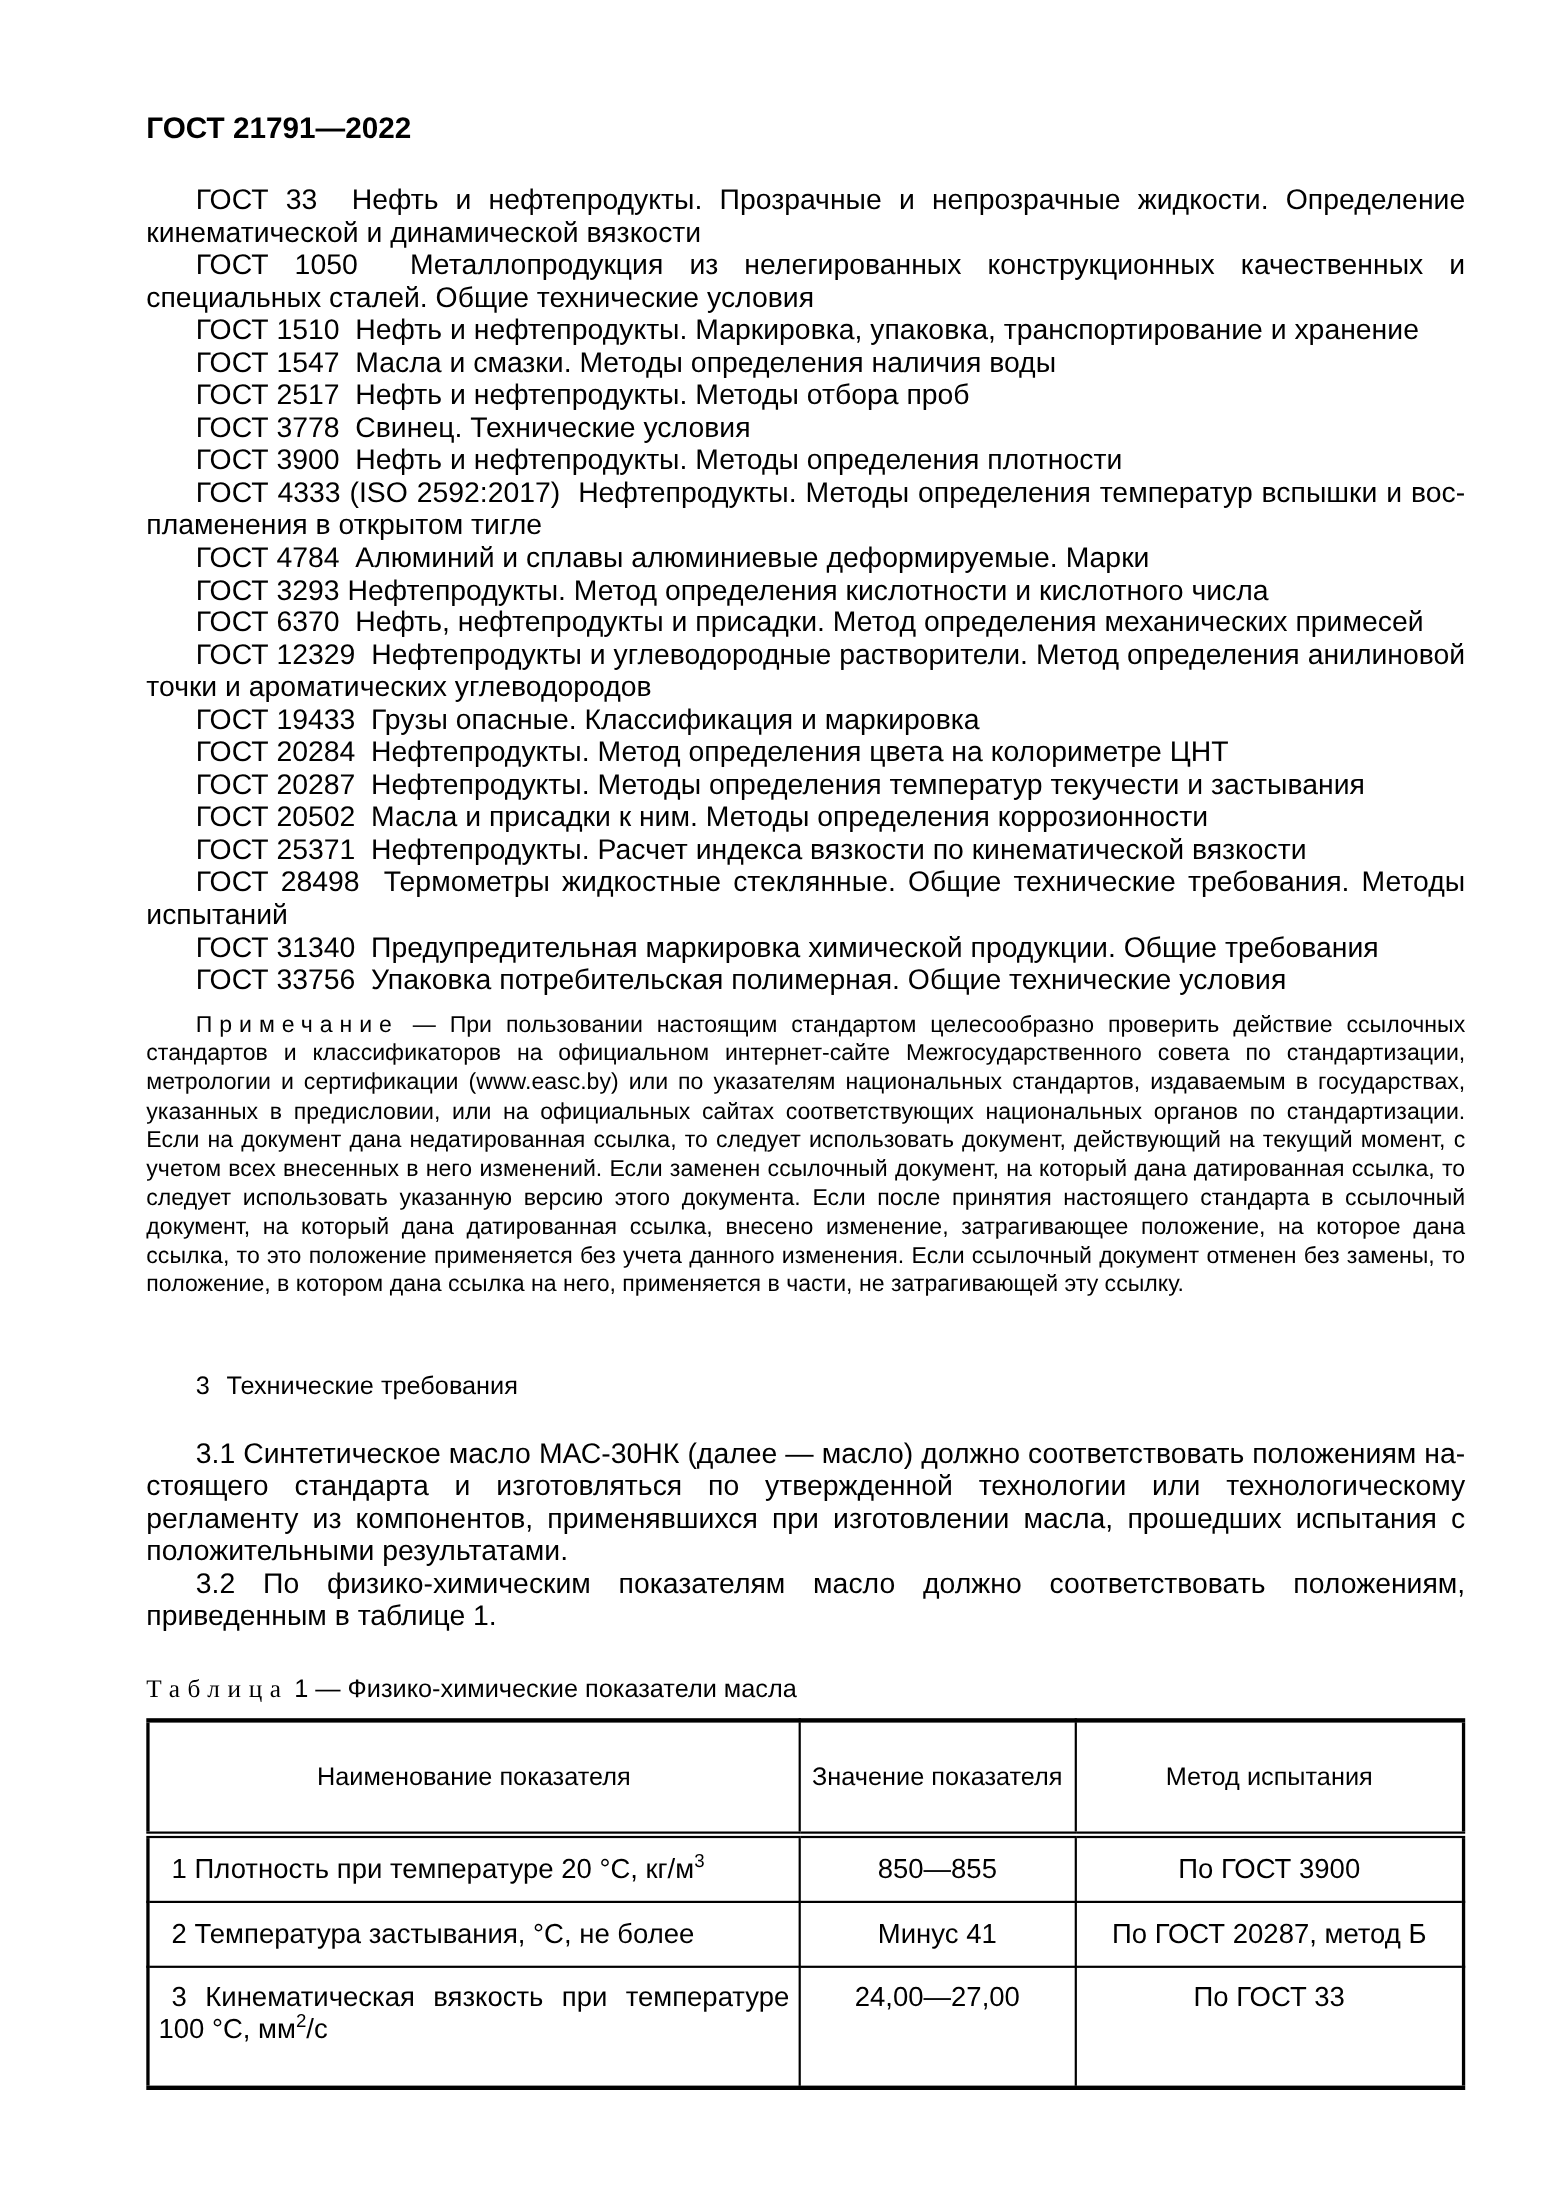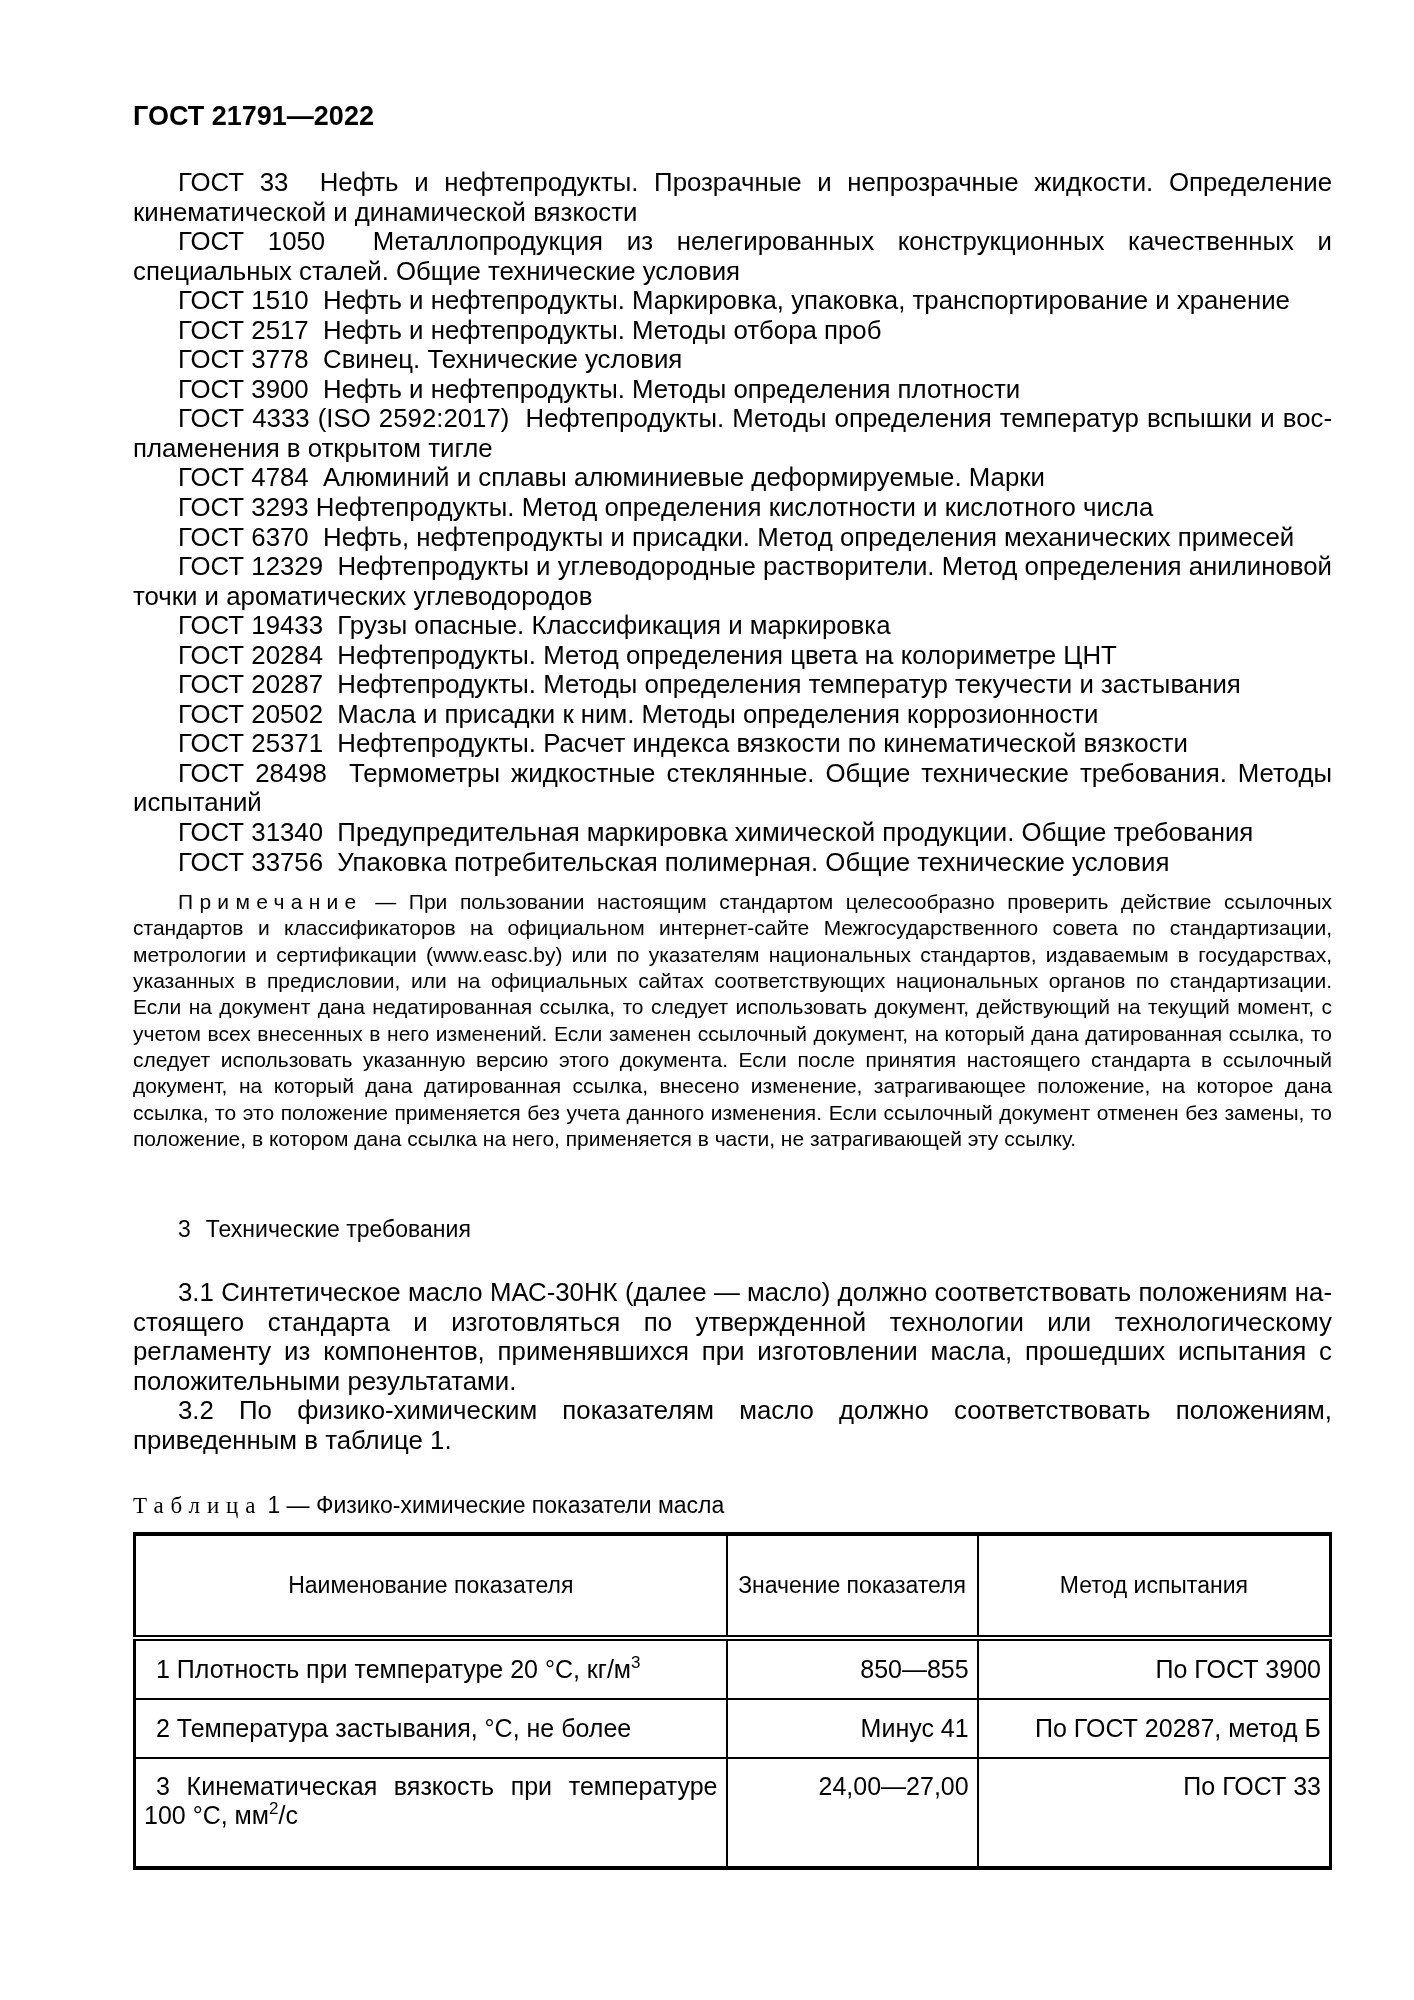--- a/index.html
+++ b/index.html
@@ -59,38 +59,39 @@
     font-size: 25px; line-height: 29px;
     border: 2px solid #000;
     vertical-align: middle;
     padding: 14px 8px;
   }
   td.cell-name {
     text-align: justify; text-indent: 12px;
     padding-left: 10px; padding-right: 10px;
     hyphens: manual;
   }
-  td.cell-center { text-align: right; }
+  td.cell-center { text-align: center; }
   tr.row-tall td { vertical-align: top; padding-top: 13px; padding-bottom: 36px; }
   col.c1 { width: 49.5%; }
   col.c2 { width: 21%; }
   col.c3 { width: 29.5%; }
   sup.unit-sup { font-size: 17px; line-height: 0; position: relative; top: -1px; vertical-align: super; }
 </style>
 </head>
 <body>
 
 <div class="page">
 
   <div class="doc-header">ГОСТ 21791—2022</div>
 
   <div class="refs">
     <p class="body-p">ГОСТ 33&nbsp; Нефть и нефтепродукты. Прозрачные и непрозрачные жидкости. Определение кинема­тической и динамической вязкости</p>
     <p class="body-p">ГОСТ 1050&nbsp; Металлопродукция из нелегированных конструкционных качественных и специальных сталей. Общие технические условия</p>
     <p class="body-p">ГОСТ 1510&nbsp; Нефть и нефтепродукты. Маркировка, упаковка, транспортирование и хранение</p>
+    <p class="body-p">ГОСТ 1547&nbsp; Масла и смазки. Методы определения наличия воды</p>
     <p class="body-p">ГОСТ 2517&nbsp; Нефть и нефтепродукты. Методы отбора проб</p>
     <p class="body-p">ГОСТ 3778&nbsp; Свинец. Технические условия</p>
     <p class="body-p">ГОСТ 3900&nbsp; Нефть и нефтепродукты. Методы определения плотности</p>
     <p class="body-p">ГОСТ 4333 (ISO 2592:2017)&nbsp; Нефтепродукты. Методы определения температур вспышки и вос­пламенения в открытом тигле</p>
     <p class="body-p">ГОСТ 4784&nbsp; Алюминий и сплавы алюминиевые деформируемые. Марки</p>
     <p class="body-p">ГОСТ 3293 Нефтепродукты. Метод определения кислотности и кислотного числа</p>
     <p class="body-p">ГОСТ 6370&nbsp; Нефть, нефтепродукты и присадки. Метод определения механических примесей</p>
     <p class="body-p">ГОСТ 12329&nbsp; Нефтепродукты и углеводородные растворители. Метод определения анилиновой точки и ароматических углеводородов</p>
     <p class="body-p">ГОСТ 19433&nbsp; Грузы опасные. Классификация и маркировка</p>
     <p class="body-p">ГОСТ 20284&nbsp; Нефтепродукты. Метод определения цвета на колориметре ЦНТ</p>

